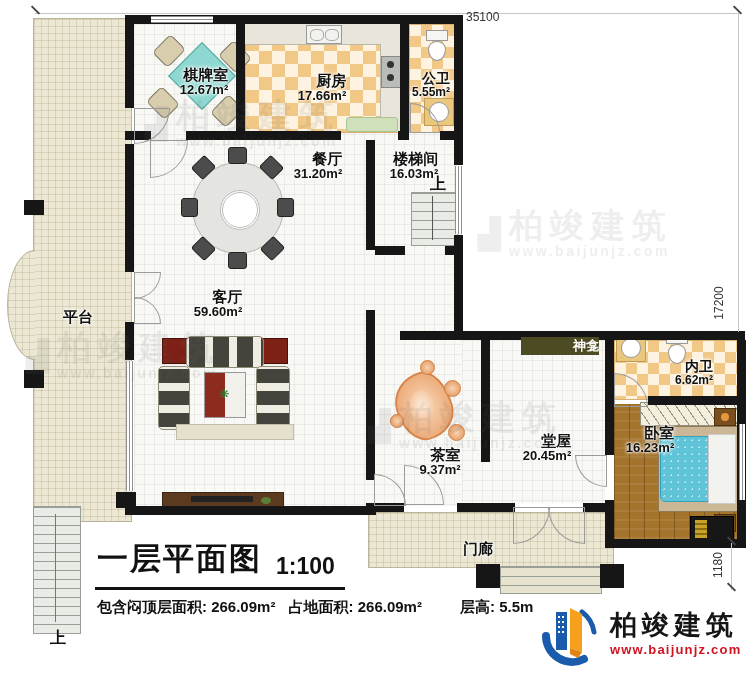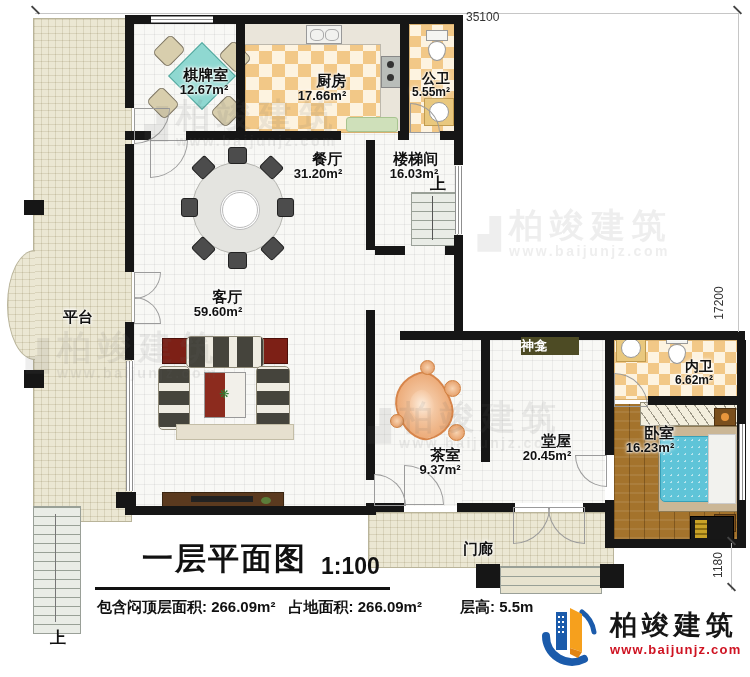--- a/index.html
+++ b/index.html
@@ -41,29 +41,29 @@
   .chair{position:absolute;width:24px;height:20px;background:#d8cead;border:1px solid #7c7460;border-radius:5px;}
   .sofa{position:absolute;background:#efece2;border:1px solid #8f8a78;border-radius:5px;}
   .redtbl{position:absolute;width:24px;height:24px;background:#7d2016;border:1px solid #4c0f09;}
   .wm{position:absolute;display:flex;align-items:center;gap:8px;color:rgba(100,100,100,.11);pointer-events:none;}
   .wmicon{font-size:30px;line-height:1;}
   .wmcol{display:flex;flex-direction:column;justify-content:center;}
   .wmtxt{font-size:34px;font-weight:900;letter-spacing:7px;line-height:1;}
   .wmurl{font-size:14px;font-weight:700;letter-spacing:2.5px;line-height:1.3;}
   .titleblock{position:absolute;left:95px;top:538px;display:inline-flex;align-items:flex-end;gap:14px;
         border-bottom:3px solid #111;padding:0 10px 7px 2px;}
-  .t1{font-size:31px;font-weight:700;letter-spacing:2px;margin-left:45px;}
+  .t1{font-size:31px;font-weight:700;letter-spacing:2px;}
   .t2{font-size:23px;font-weight:600;}
   .statline{position:absolute;font-size:15px;font-weight:600;color:#111;white-space:nowrap;}
   .statline .s2{margin-left:9px;} .statline .s3{margin-left:34px;}
   .logo{position:absolute;left:538px;top:602px;display:flex;align-items:center;gap:10px;}
   .logoname{font-size:27px;font-weight:900;letter-spacing:5px;color:#151515;line-height:1;}
   .logourl{font-size:13px;font-weight:800;letter-spacing:1.2px;margin-top:3px;}
   .shrine{position:absolute;background:#4d4b24;color:#fff;font-size:13px;font-weight:700;
-        text-align:left;line-height:18px;}
+        text-align:right;line-height:18px;padding-left:20px;}
   .uplbl{position:absolute;font-size:16px;font-weight:700;color:#111;}
 </style>
 </head>
 <body>
 
 <div class="canvas">
 
   <div class="beige" style="left:33px;top:18px;width:97px;height:502px;"></div>
   <div class="beige" style="left:7px;top:250px;width:27px;height:108px;border-radius:100% 0 0 100% / 50% 0 0 50%;border-right:none;"></div>
   <div class="tile" style="left:134px;top:24px;width:328px;height:482px;"></div>

